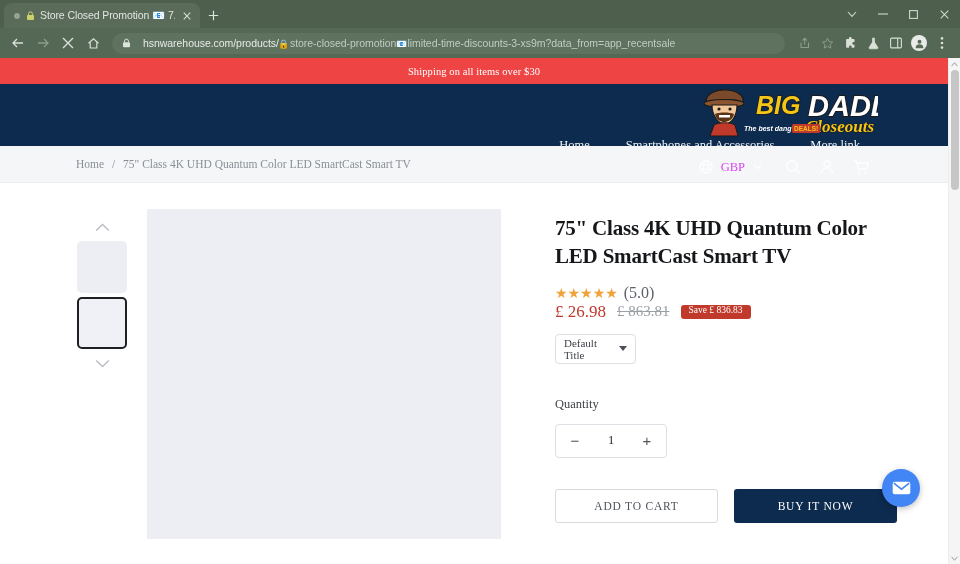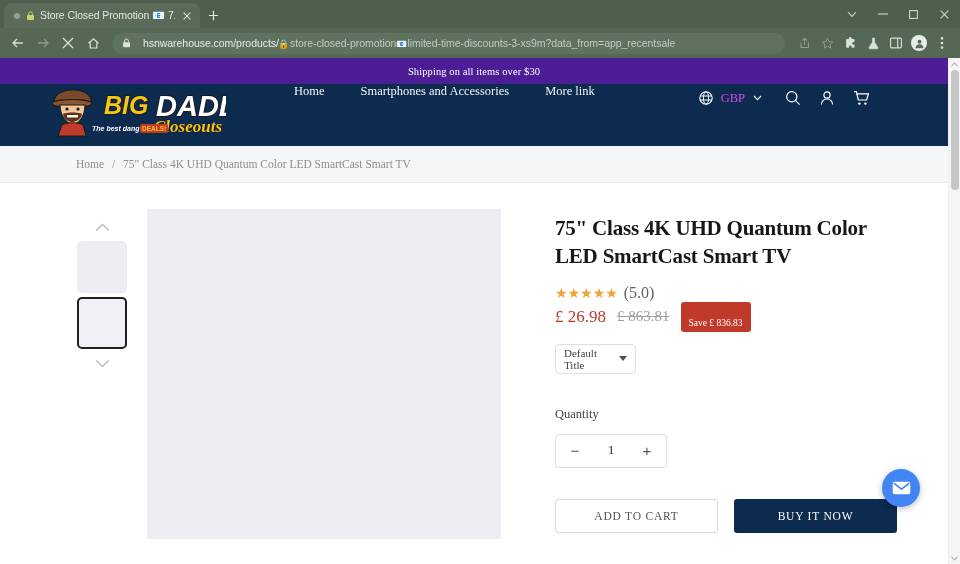--- a/index.html
+++ b/index.html
@@ -52,29 +52,29 @@
   .viewport { flex: 1; background: #fff; position: relative; overflow: hidden; display: flex; }
   .page { flex: 1; overflow: hidden; position: relative; }
 
   .scrollbar { width: 12px; background: #f5f5f5; border-left: 1px solid #ededed; position: relative; flex: none; }
   .scroll-up, .scroll-down { height: 12px; display:flex;align-items:center;justify-content:center; color:#9a9a9a;}
   .scroll-down { position:absolute; bottom:0; width:100%;}
   .scroll-thumb { position: absolute; top: 12px; left: 2px; width: 8px; height: 120px; background: #c6c6c6; border-radius: 4px; }
 
   
   .announce {
-    background: #4c1d95; color: #ffffff; text-align: center;
+    background: #ef4444; color: #ffffff; text-align: center;
     font-family: "Liberation Serif", serif; font-size: 10.5px; letter-spacing: 0.1px;
     padding: 8px 0 7px 0;
   }
 
   
   .siteheader {
-    background: #0d2b4e; display: flex; align-items: flex-start;
-    padding: 0 70px 0 48px; height: 62px;
+    background: #0d2b4e; display: flex; align-items: flex-end;
+    padding: 0 70px 0 72px; height: 62px; flex-direction: column;
   }
   .logo { width: 178px; height: 54px; flex: none; position: relative; }
 
   .nav { display: flex; align-items: center; gap: 0; margin-left: 50px; flex: 1; }
   .nav a {
     font-family: "Liberation Serif", serif; font-size: 12.5px; color: #f2f5f8;
     text-decoration: none; padding: 0 18px; white-space: nowrap;
   }
   .hdr-icons { display: flex; align-items: center; gap: 0; }
   .cur { display: flex; align-items: center; gap: 8px; color: #d946ef; padding-right: 14px;}
@@ -102,21 +102,21 @@
     color: #15171a; font-weight: 700; max-width: 350px; letter-spacing: -0.2px;
   }
   .rating { display: flex; align-items: center; gap: 6px; margin-top: 13px; }
   .stars { color: #f0a33a; font-size: 14px; letter-spacing: 0px; line-height:1; }
   .rnum { font-family: "Liberation Serif", serif; font-size: 16px; color: #5e6369; }
   .prices { display: flex; align-items: center; gap: 11px; }
   .price-now { font-family: "Liberation Serif", serif; font-size: 17px; color: #c0392b; }
   .price-was { font-family: "Liberation Serif", serif; font-size: 15px; color: #9aa0a6; text-decoration: line-through; }
   .save-badge {
     background: #c0392b; color: #fff; font-family: "Liberation Serif", serif;
-    font-size: 9.5px; padding: 16px 8px 4px 8px; border-radius: 3px; white-space: nowrap;
+    font-size: 9.5px; padding: 0 8px 4px 8px; border-radius: 3px; white-space: nowrap;
   }
 
   .field-label { font-family: "Liberation Serif", serif; font-size: 12.5px; color: #3d4248; margin-top: 33px; }
   .select-wrap {
     margin-top: 12px; width: 81px; height: 30px; border: 1px solid #dcdfe3; border-radius: 4px;
     display: flex; align-items: center; padding: 0 8px; justify-content: space-between;
   }
   .select-val { font-family: "Liberation Serif", serif; font-size: 11px; color: #3d4248; }
   .caret { width: 0; height: 0; border-left: 4px solid transparent; border-right: 4px solid transparent; border-top: 5px solid #4b5056; }
 

